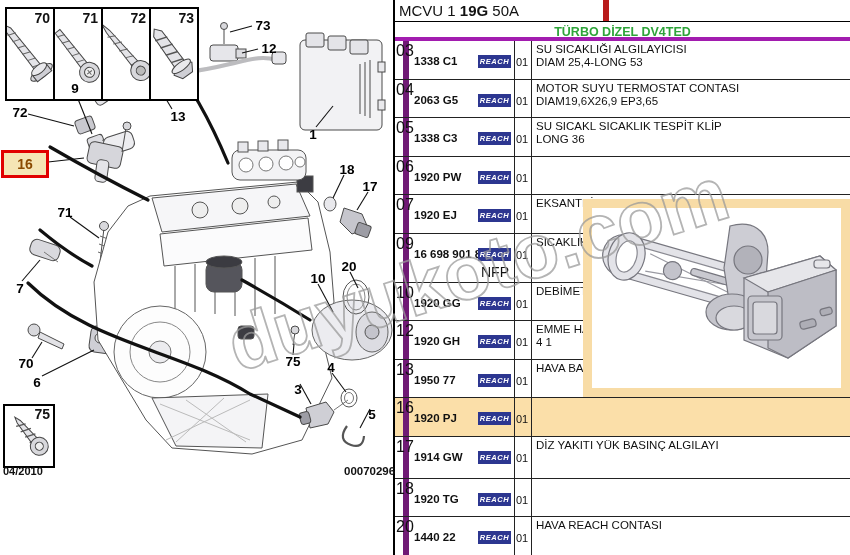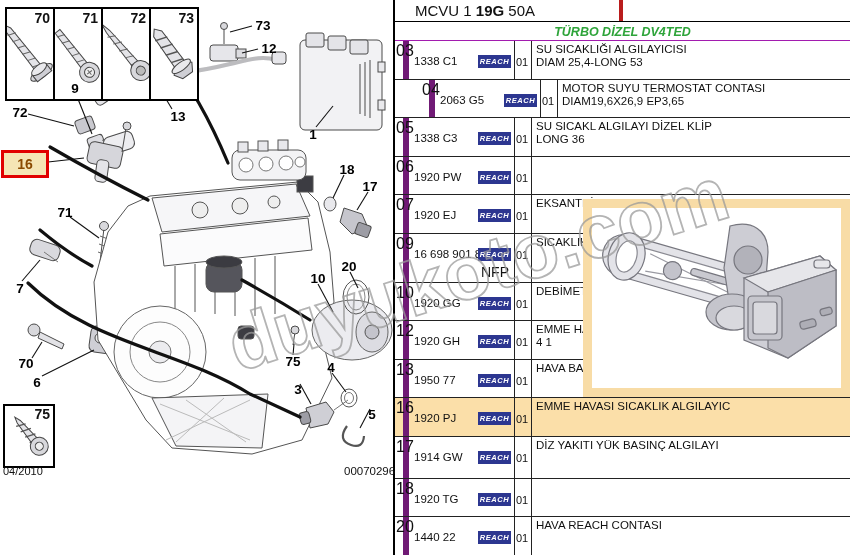--- a/index.html
+++ b/index.html
@@ -15,37 +15,37 @@
     border:3px solid #e10000;background:#f5e5b5;color:#8a4a00;font-weight:bold;font-size:14px;
     display:flex;align-items:center;justify-content:center;cursor:pointer;}
   #fastener-box{position:absolute;left:5px;top:7px;width:190px;height:90px;z-index:4;
     border:2px solid #000;background:#fff;display:flex;}
   .fastener-cell{flex:1;position:relative;border-right:2px solid #000;}
   .fastener-cell:last-child{border-right:none;}
   .fastener-num{position:absolute;top:1px;right:3px;font-weight:bold;font-size:14px;}
   #screw-box-75{position:absolute;left:3px;top:404px;width:48px;height:60px;z-index:4;
     border:2px solid #000;background:#fff;}
   #screw-box-75 .fastener-num{top:0;right:3px;}
-  #diagram-date{position:absolute;left:3px;top:465px;font-weight:normal;font-size:11px;z-index:4;}
-  #drawing-number{position:absolute;left:344px;top:465px;font-weight:normal;font-size:11.5px;z-index:4;}
+  #diagram-date{position:absolute;left:3px;top:465px;font-weight:bold;font-size:11px;z-index:4;}
+  #drawing-number{position:absolute;left:344px;top:465px;font-weight:bold;font-size:11.5px;z-index:4;}
 
   
   #table{position:absolute;left:393px;top:0;width:457px;height:555px;border-left:2px solid #000;
          box-sizing:border-box;background:#fff;}
   #table-header{height:21px;border-bottom:1.5px solid #000;display:flex;}
-  #table-header .h-left{width:204px;border-right:4px solid #b91c1c;padding:2px 0 0 20px;
+  #table-header .h-left{width:204px;border-right:6px solid #b91c1c;padding:2px 0 0 4px;
       font-size:15px;white-space:nowrap;}
   #table-header .h-left b{font-weight:bold;}
-  #table-subheader{height:19px;border-bottom:1px solid #a21caf;text-align:center;
-      color:#2ea43a;font-style:italic;font-weight:bold;font-size:12.5px;padding-top:3px;box-sizing:border-box;}
+  #table-subheader{height:19px;border-bottom:4px solid #a21caf;text-align:center;
+      color:#2ea43a;font-weight:bold;font-size:12.5px;padding-top:3px;box-sizing:border-box;}
   .row{display:flex;border-bottom:1px solid #222;box-sizing:border-box;background:#fff;}
   .row.hl{background:#fbdfa9;}
   .col-num{width:14px;border-right:6px solid #701a75;font-size:16px;padding:1px 0 0 1px;box-sizing:border-box;}
   .col-part{width:106px;border-right:1px solid #222;position:relative;box-sizing:border-box;}
-  .part-no{position:absolute;left:5px;top:14px;font-weight:normal;font-size:11.5px;white-space:nowrap;}
+  .part-no{position:absolute;left:5px;top:14px;font-weight:bold;font-size:11.5px;white-space:nowrap;}
   .reach-badge{position:absolute;right:3px;top:14px;width:33px;height:13px;background:#2c3690;
       color:#fff;font-size:7.5px;font-weight:bold;font-style:italic;letter-spacing:.6px;
       display:flex;align-items:center;justify-content:center;}
   .nfp{position:absolute;right:5px;top:30px;font-weight:normal;font-size:14px;}
   .col-qty{width:17px;border-right:1px solid #222;font-size:11px;padding:15px 0 0 1px;box-sizing:border-box;}
   .col-desc{flex:1;padding:2px 0 0 4px;font-size:11.5px;line-height:13px;box-sizing:border-box;}
   .d1{font-weight:normal;}
   .d2{font-weight:normal;}
 
   
@@ -304,41 +304,41 @@
           <div class="col-part">
             <span class="part-no">1338 C1</span>
             <span class="reach-badge">REACH</span>
           </div>
           <div class="col-qty">01</div>
           <div class="col-desc">
             <div class="d1">SU SICAKLIĞI ALGILAYICISI</div>
             <div class="d2">DIAM 25,4-LONG 53</div>
           </div>
         </div>
-        <div class="row" style="height: 38px; padding-left: 26px;">
+        <div class="row" style="height: 38px;">
           <div class="col-num">04</div>
           <div class="col-part">
             <span class="part-no">2063 G5</span>
             <span class="reach-badge">REACH</span>
           </div>
           <div class="col-qty">01</div>
           <div class="col-desc">
             <div class="d1">MOTOR SUYU TERMOSTAT CONTASI</div>
             <div class="d2">DIAM19,6X26,9 EP3,65</div>
           </div>
         </div>
         <div class="row" style="height: 39px;">
           <div class="col-num">05</div>
           <div class="col-part">
             <span class="part-no">1338 C3</span>
             <span class="reach-badge">REACH</span>
           </div>
           <div class="col-qty">01</div>
           <div class="col-desc">
-            <div class="d1">SU SICAKL ALGILAYI DİZEL KLİP</div>
+            <div class="d1">SU SICAKL SICAKLIK TESPİT KLİP</div>
             <div class="d2">LONG 36</div>
           </div>
         </div>
         <div class="row" style="height: 38px;">
           <div class="col-num">06</div>
           <div class="col-part">
             <span class="part-no">1920 PW</span>
             <span class="reach-badge">REACH</span>
           </div>
           <div class="col-qty">01</div>
@@ -400,23 +400,20 @@
             <div class="d1">HAVA BASIN</div>
           </div>
         </div>
         <div class="row hl" style="height: 39px;">
           <div class="col-num">16</div>
           <div class="col-part">
             <span class="part-no">1920 PJ</span>
             <span class="reach-badge">REACH</span>
           </div>
           <div class="col-qty">01</div>
-          <div class="col-desc">
-            <div class="d1">EMME HAVASI SICAKLIK ALGILAYIC</div>
-          </div>
         </div>
         <div class="row" style="height: 42px;">
           <div class="col-num">17</div>
           <div class="col-part">
             <span class="part-no">1914 GW</span>
             <span class="reach-badge">REACH</span>
           </div>
           <div class="col-qty">01</div>
           <div class="col-desc">
             <div class="d1">DİZ YAKITI YÜK BASINÇ ALGILAYI</div>

